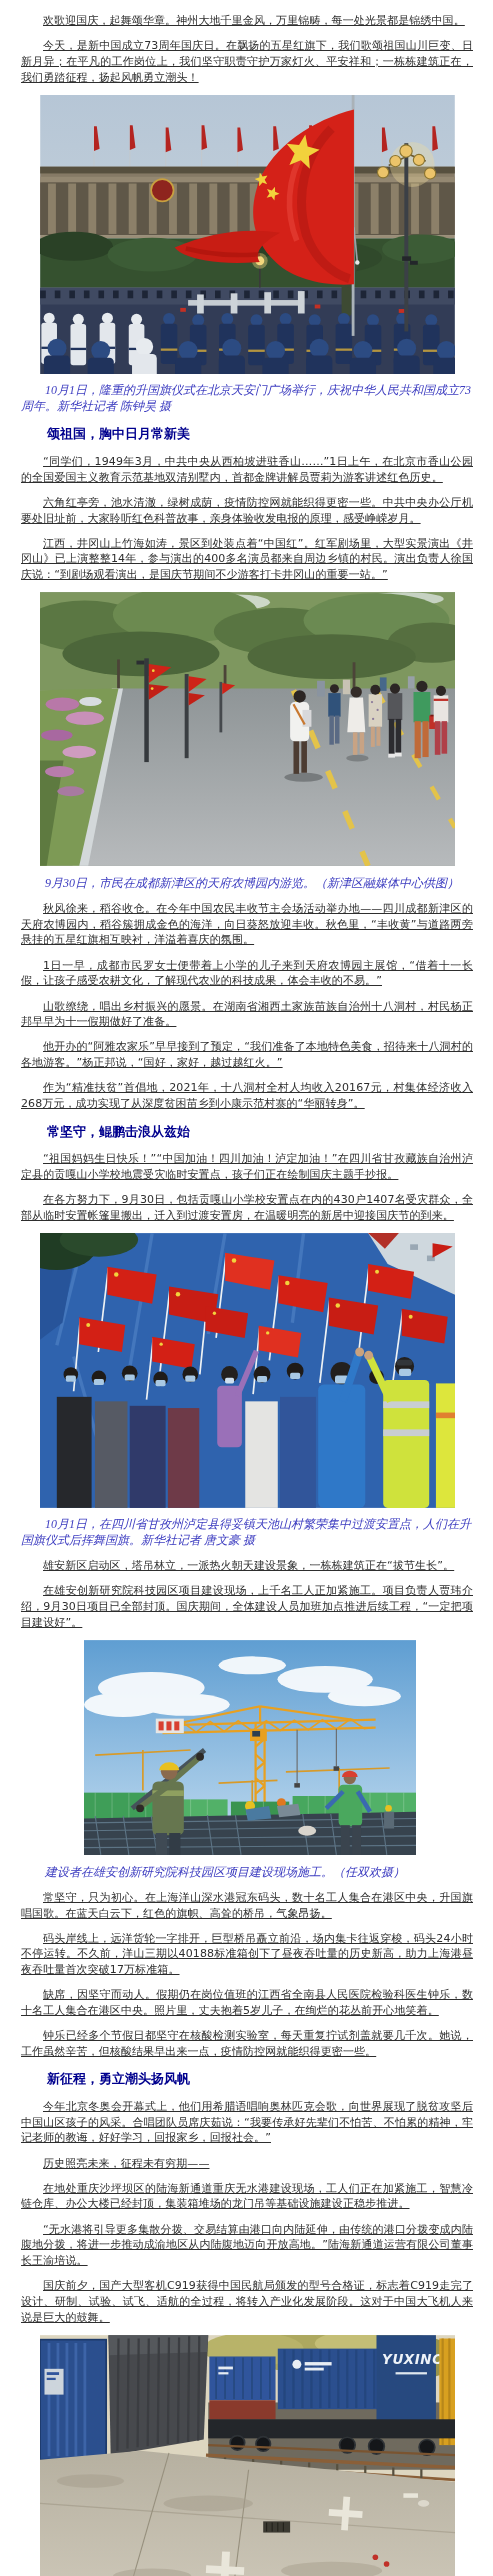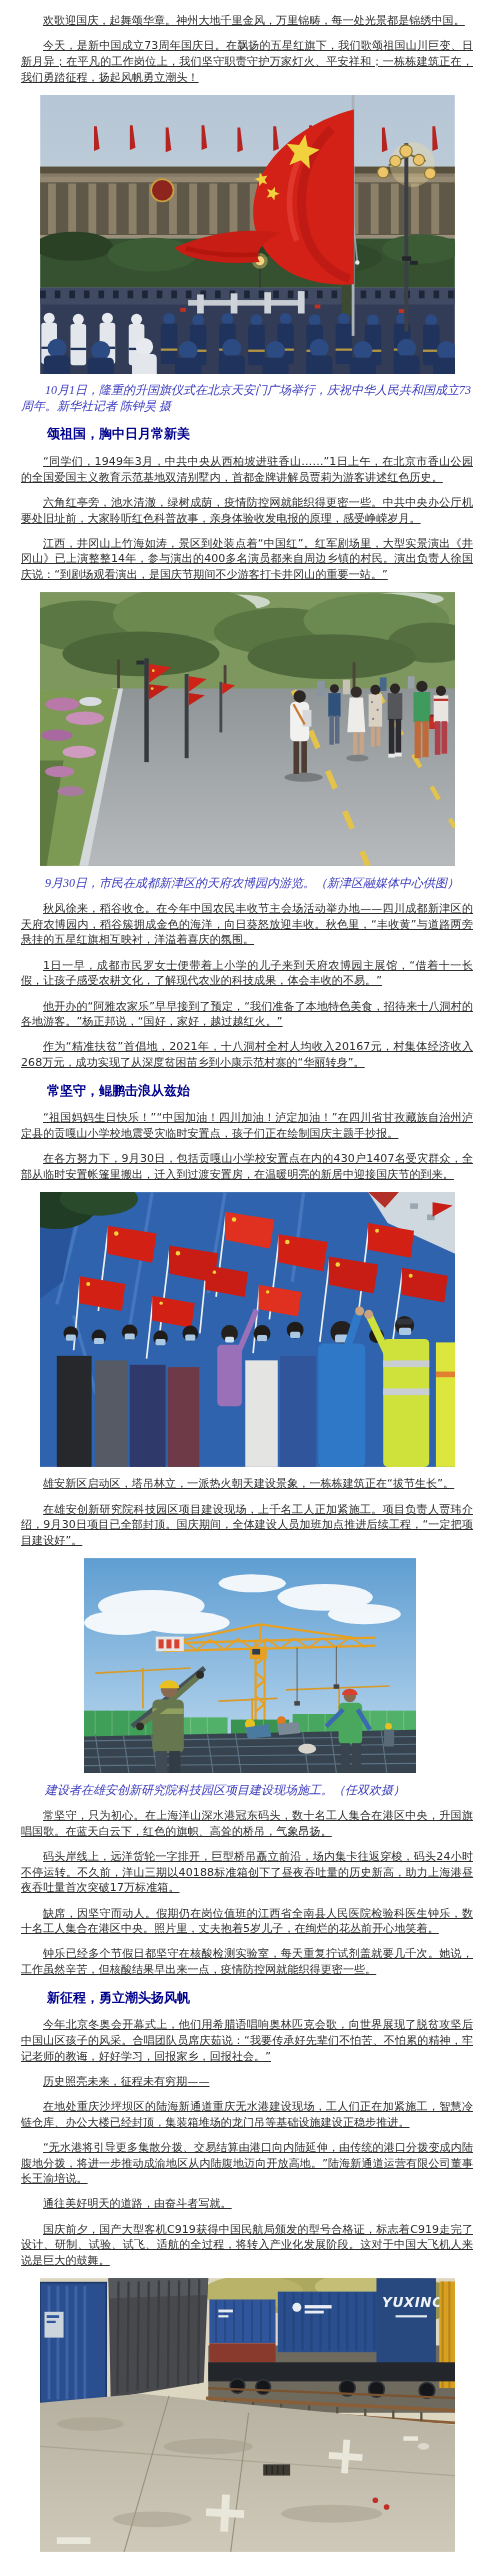--- a/index.html
+++ b/index.html
@@ -278,20 +278,21 @@
       <rect x="514" y="180" width="22" height="42" fill="#30527a"></rect>
       <rect x="516" y="220" width="8" height="52" fill="#5a6a84"></rect>
         <rect x="526" y="220" width="8" height="50" fill="#5a6a84"></rect>
       <circle cx="525" cy="172" r="8" fill="#2c2624"></circle>
     </svg>
   </figure>
   <p class="caption">9月30日，市民在成都新津区的天府农博园内游览。（新津区融媒体中心供图）</p>
 
   <p class="body">秋风徐来，稻谷收仓。在今年中国农民丰收节主会场活动举办地——四川成都新津区的天府农博园内，稻谷簇拥成金色的海洋，向日葵怒放迎丰收。秋色里，“丰收黄”与道路两旁悬挂的五星红旗相互映衬，洋溢着喜庆的氛围。</p>
   <p class="body">1日一早，成都市民罗女士便带着上小学的儿子来到天府农博园主展馆，“借着十一长假，让孩子感受农耕文化，了解现代农业的科技成果，体会丰收的不易。”</p>
+  <p class="body">山歌缭绕，唱出乡村振兴的愿景。在湖南省湘西土家族苗族自治州十八洞村，村民杨正邦早早为十一假期做好了准备。</p>
   <p class="body">他开办的“阿雅农家乐”早早接到了预定，“我们准备了本地特色美食，招待来十八洞村的各地游客。”杨正邦说，“国好，家好，越过越红火。”</p>
   <p class="body">作为“精准扶贫”首倡地，2021年，十八洞村全村人均收入20167元，村集体经济收入268万元，成功实现了从深度贫困苗乡到小康示范村寨的“华丽转身”。</p>
 
   <h2 class="sub">常坚守，鲲鹏击浪从兹始</h2>
   <p class="body">“祖国妈妈生日快乐！”“中国加油！四川加油！泸定加油！”在四川省甘孜藏族自治州泸定县的贡嘎山小学校地震受灾临时安置点，孩子们正在绘制国庆主题手抄报。</p>
   <p class="body">在各方努力下，9月30日，包括贡嘎山小学校安置点在内的430户1407名受灾群众，全部从临时安置帐篷里搬出，迁入到过渡安置房，在温暖明亮的新居中迎接国庆节的到来。</p>
 
   <figure>
     <svg width="415" height="275" viewBox="0 0 740 490">
       <rect width="740" height="490" fill="#2f63ae"></rect>
@@ -388,20 +389,21 @@
       <rect x="640" y="242" width="22" height="13" rx="4" fill="#a9c9e4"></rect>
       <rect x="612" y="262" width="82" height="228" rx="8" fill="#cfe23c"></rect>
       <rect x="612" y="300" width="82" height="12" fill="#c9ced2"></rect>
         <rect x="612" y="350" width="82" height="12" fill="#c9ced2"></rect>
       <line x1="625" y1="300" x2="588" y2="222" stroke="#cfe23c" stroke-width="13"></line>
         <circle cx="586" cy="218" r="8" fill="#caa27e"></circle>
       <rect x="706" y="268" width="34" height="222" fill="#dde63c"></rect>
         <rect x="706" y="320" width="34" height="10" fill="#e08030"></rect>
     </svg>
   </figure>
+  <p class="caption">10月1日，在四川省甘孜州泸定县得妥镇天池山村繁荣集中过渡安置点，人们在升国旗仪式后挥舞国旗。新华社记者 唐文豪 摄</p>
 
   <p class="body">雄安新区启动区，塔吊林立，一派热火朝天建设景象，一栋栋建筑正在“拔节生长”。</p>
   <p class="body">在雄安创新研究院科技园区项目建设现场，上千名工人正加紧施工。项目负责人贾玮介绍，9月30日项目已全部封顶。国庆期间，全体建设人员加班加点推进后续工程，“一定把项目建设好”。</p>
 
   <figure class="center">
     <svg width="332" height="215" viewBox="0 0 592 383">
       <defs>
         <linearGradient id="sky4" x1="0" y1="0" x2="0" y2="1">
           <stop offset="0" stop-color="#5f9ed2"></stop>
             <stop offset="1" stop-color="#c2dcf0"></stop>
@@ -524,21 +526,20 @@
   <p class="body">常坚守，只为初心。在上海洋山深水港冠东码头，数十名工人集合在港区中央，升国旗唱国歌。在蓝天白云下，红色的旗帜、高耸的桥吊，气象昂扬。</p>
   <p class="body">码头岸线上，远洋货轮一字排开，巨型桥吊矗立前沿，场内集卡往返穿梭，码头24小时不停运转。不久前，洋山三期以40188标准箱创下了昼夜吞吐量的历史新高，助力上海港昼夜吞吐量首次突破17万标准箱。</p>
   <p class="body">缺席，因坚守而动人。假期仍在岗位值班的江西省全南县人民医院检验科医生钟乐，数十名工人集合在港区中央。照片里，丈夫抱着5岁儿子，在绚烂的花丛前开心地笑着。</p>
   <p class="body">钟乐已经多个节假日都坚守在核酸检测实验室，每天重复拧试剂盖就要几千次。她说，工作虽然辛苦，但核酸结果早出来一点，疫情防控网就能织得更密一些。</p>
 
   <h2 class="sub">新征程，勇立潮头扬风帆</h2>
   <p class="body">今年北京冬奥会开幕式上，他们用希腊语唱响奥林匹克会歌，向世界展现了脱贫攻坚后中国山区孩子的风采。合唱团队员席庆茹说：“我要传承好先辈们不怕苦、不怕累的精神，牢记老师的教诲，好好学习，回报家乡，回报社会。”</p>
   <p class="body">历史照亮未来，征程未有穷期——</p>
   <p class="body">在地处重庆沙坪坝区的陆海新通道重庆无水港建设现场，工人们正在加紧施工，智慧冷链仓库、办公大楼已经封顶，集装箱堆场的龙门吊等基础设施建设正稳步推进。</p>
   <p class="body">“无水港将引导更多集散分拨、交易结算由港口向内陆延伸，由传统的港口分拨变成内陆腹地分拨，将进一步推动成渝地区从内陆腹地迈向开放高地。”陆海新通道运营有限公司董事长王渝培说。</p>
-  <p class="body">通往美好明天的道路，由奋斗者写就。</p>
   <p class="body">国庆前夕，国产大型客机C919获得中国民航局颁发的型号合格证，标志着C919走完了设计、研制、试验、试飞、适航的全过程，将转入产业化发展阶段。这对于中国大飞机人来说是巨大的鼓舞。</p>
 
   <figure>
     <svg width="415" height="274" viewBox="0 0 740 488">
       <defs>
         <linearGradient id="conc" x1="0" y1="0" x2="0" y2="1">
           <stop offset="0" stop-color="#b6b0a0"></stop>
             <stop offset="1" stop-color="#cfc9ba"></stop>
         </linearGradient>
       </defs>

